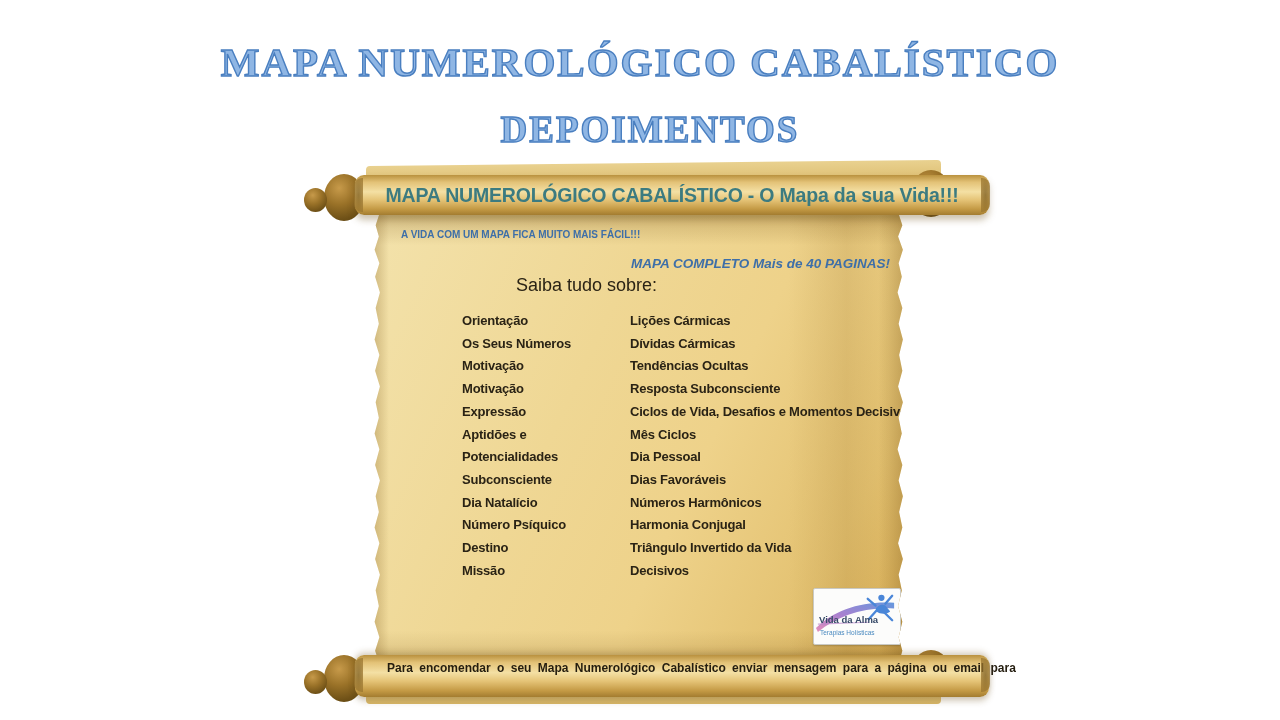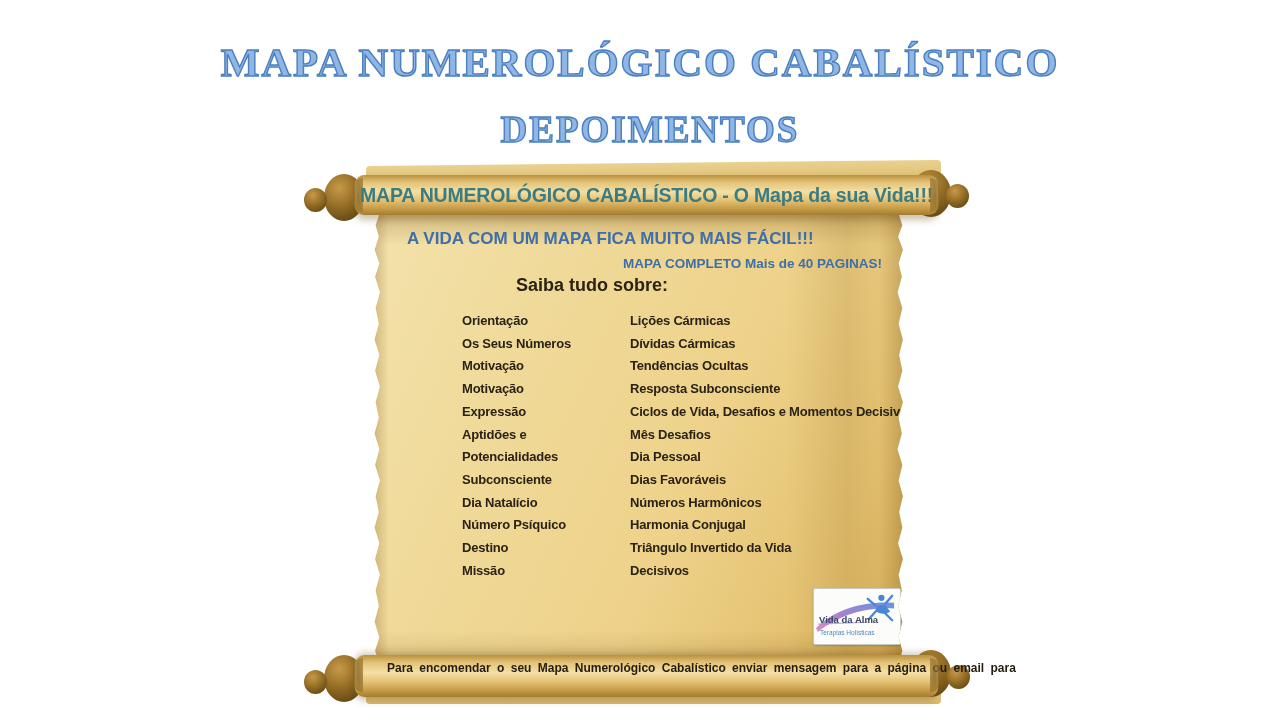--- a/index.html
+++ b/index.html
@@ -59,21 +59,21 @@
       0.4% 97.5%, 1.2% 94.5%, 0.3% 91%, 1.1% 87.5%, 0.5% 84%, 1.3% 80.5%, 0.4% 77%,
       1.2% 73.5%, 0.3% 70%, 1.1% 66.5%, 0.5% 63%, 1.3% 59.5%, 0.4% 56%, 1.2% 52.5%,
       0.3% 49%, 1.1% 45.5%, 0.5% 42%, 1.3% 38.5%, 0.4% 35%, 1.2% 31.5%, 0.3% 28%,
       1.1% 24.5%, 0.5% 21%, 1.3% 17.5%, 0.4% 14%, 1.2% 11%, 0.3% 8%, 1.1% 5%, 0.5% 2.5%
     );
   }
 
   
   .roller {
     position:absolute; z-index:3;
-    left:55px; width:583px; height:40px;
+    left:55px; width:634px; height:40px;
     border-radius:9px;
     background:linear-gradient(180deg,#b9913e 0%,#e3c277 18%,#f4e0a4 42%,#e5c477 62%,#c49a45 85%,#a37c30 100%);
     box-shadow:0 5px 7px rgba(110,80,25,0.35);
   }
   .roller::before, .roller::after {
     content:''; position:absolute; top:3px; width:9px; height:34px;
     background:radial-gradient(ellipse at center,#7a5a1c 0%,#9a7630 70%);
     opacity:.75;
   }
   .roller::before { left:-1px;  border-radius:8px 0 0 8px; }
@@ -106,29 +106,29 @@
   .ball    { width:40px; height:47px; }
   .ball-sm { width:23px; height:24px; }
   .knob.tl .ball { left:24px; top:12px; }  .knob.tl .ball-sm { left:4px;  top:26px; }
   .knob.tr .ball { left:611px; top:8px; }  .knob.tr .ball-sm { left:646px; top:22px; }
   .knob.bl .ball { left:24px; top:493px; } .knob.bl .ball-sm { left:4px;  top:508px; }
   .knob.br .ball { left:611px; top:488px; }.knob.br .ball-sm { left:647px; top:503px; }
 
   
   .promo-left {
     position:absolute; left:28px; top:15px;
-    font-size:17px; font-weight:bold; color:#3e6fa8; white-space:nowrap;margin-left:6px;
+    font-size:10px; font-weight:bold; color:#3e6fa8; white-space:nowrap;
   }
   .promo-right {
-    position:absolute; right:23px; top:42px;
-    font-size:13.5px; font-weight:bold; color:#3e6fa8; white-space:nowrap;
+    position:absolute; right:15px; top:42px;
+    font-size:13.5px; font-weight:bold; color:#3e6fa8; white-space:nowrap;font-style:italic;
   }
   .list-title {
     position:absolute; left:143px; top:61px;
-    font-size:18px; font-weight:bold; color:#2a2315;
+    font-size:18px; font-weight:normal; color:#2a2315;
   }
   .topics { position:absolute; top:96px; list-style:none; }
   .topics li {
     font-size:13px; font-weight:600; letter-spacing:-0.2px;
     line-height:22.7px; color:#2a2315; white-space:nowrap;
   }
   .topics.left  { left:89px; }
   .topics.right { left:257px; }
 
   
@@ -196,21 +196,21 @@
           <li>Número Psíquico</li>
           <li>Destino</li>
           <li>Missão</li>
         </ul>
       <ul class="topics right">
           <li>Lições Cármicas</li>
           <li>Dívidas Cármicas</li>
           <li>Tendências Ocultas</li>
           <li>Resposta Subconsciente</li>
           <li>Ciclos de Vida, Desafios e Momentos Decisivos</li>
-          <li>Mês Desafios</li>
+          <li>Mês Ciclos</li>
           <li>Dia Pessoal</li>
           <li>Dias Favoráveis</li>
           <li>Números Harmônicos</li>
           <li>Harmonia Conjugal</li>
           <li>Triângulo Invertido da Vida</li>
           <li>Decisivos</li>
         </ul>
 
       <div class="logo">
         <svg viewBox="0 0 88 57">

